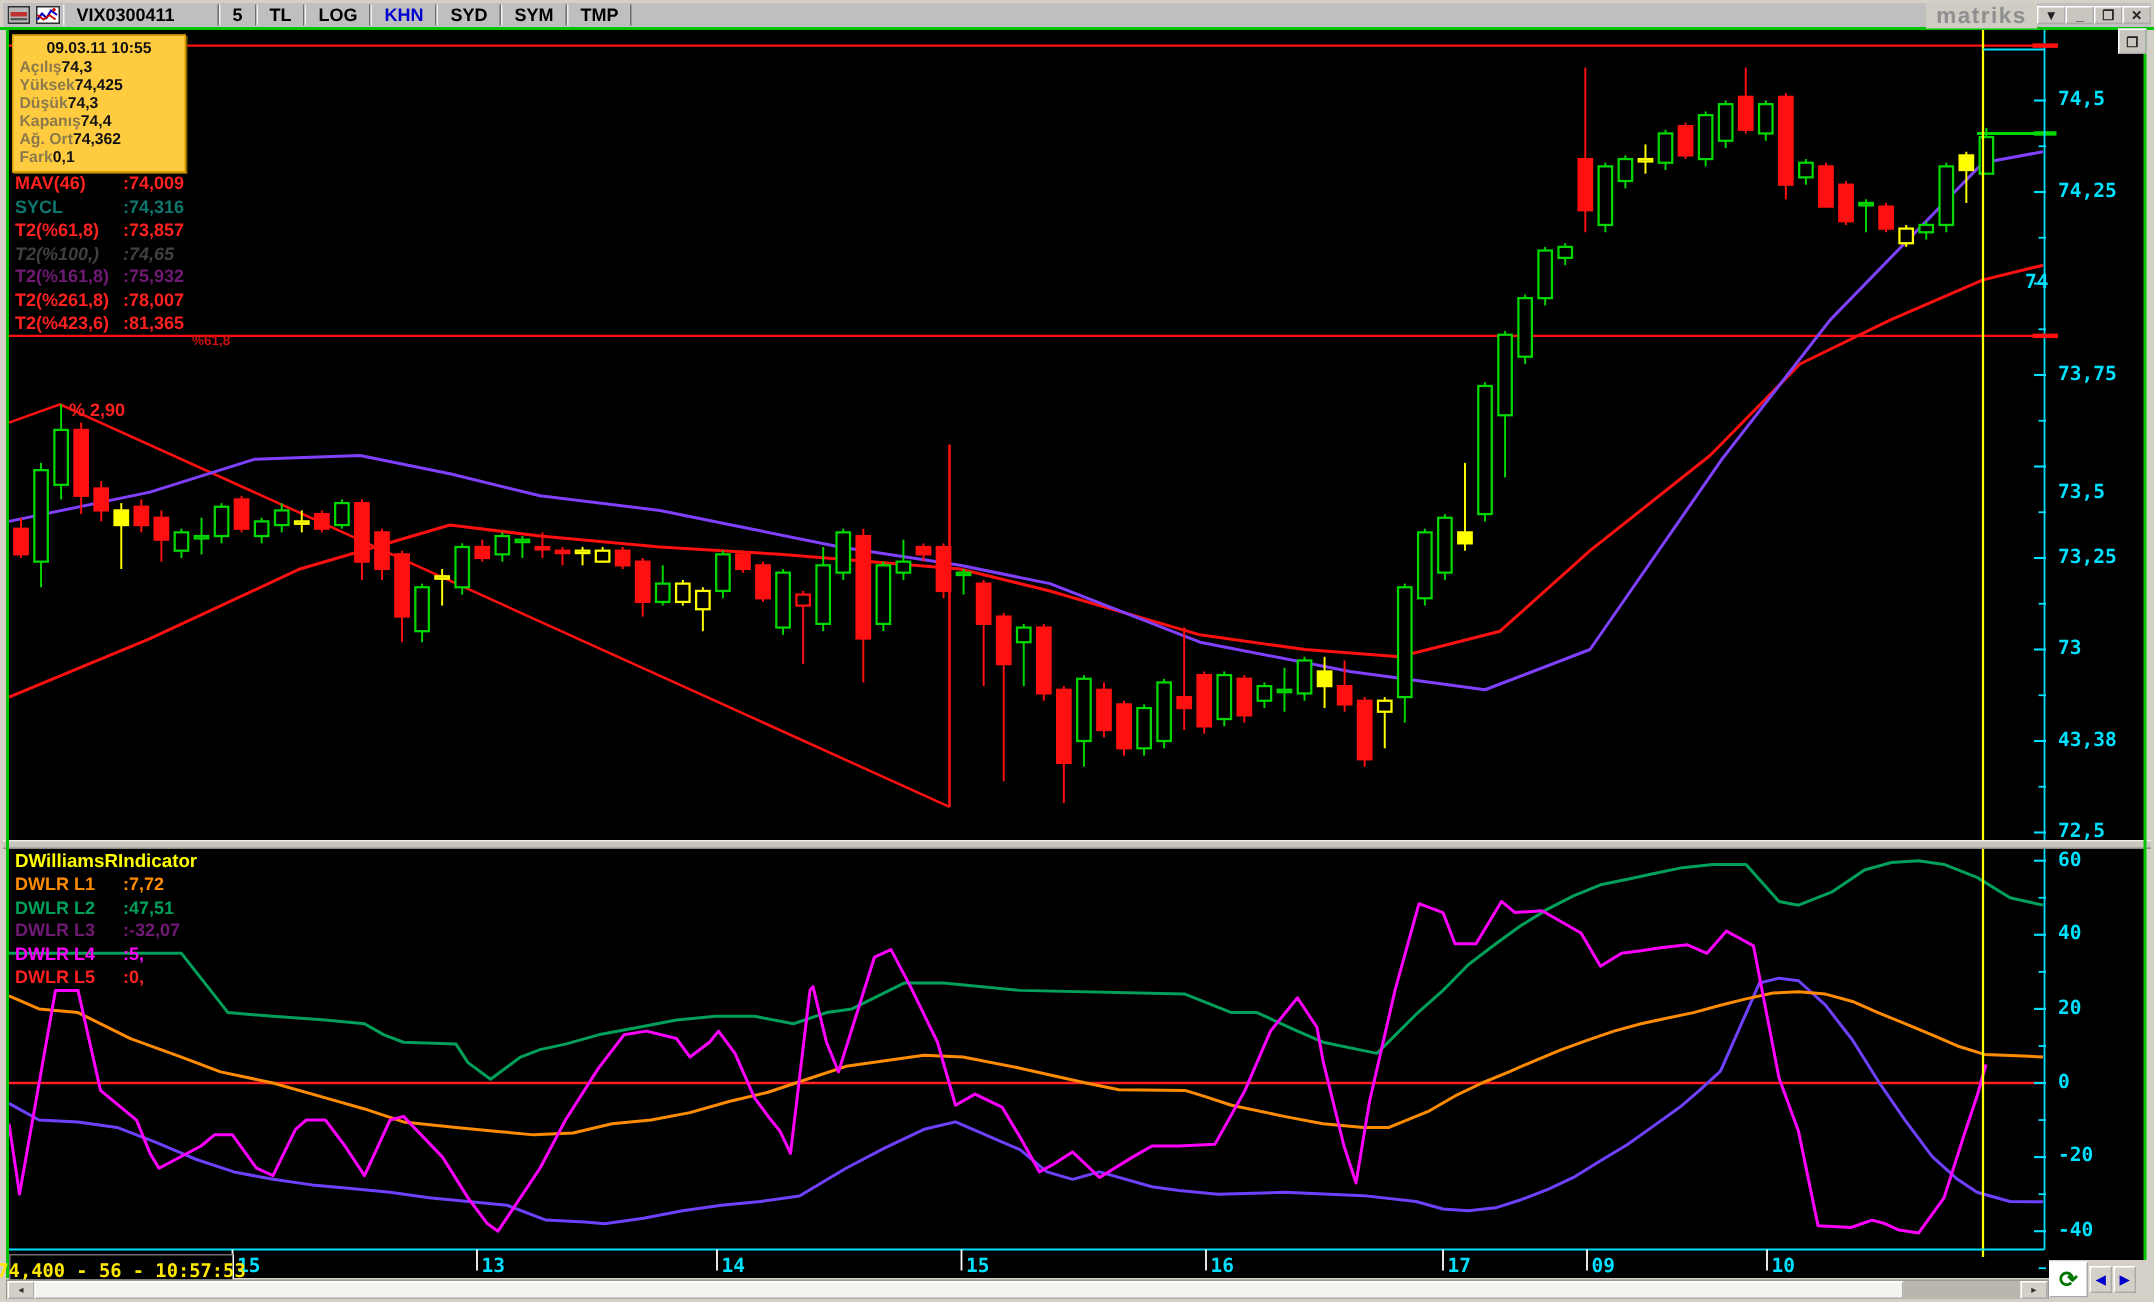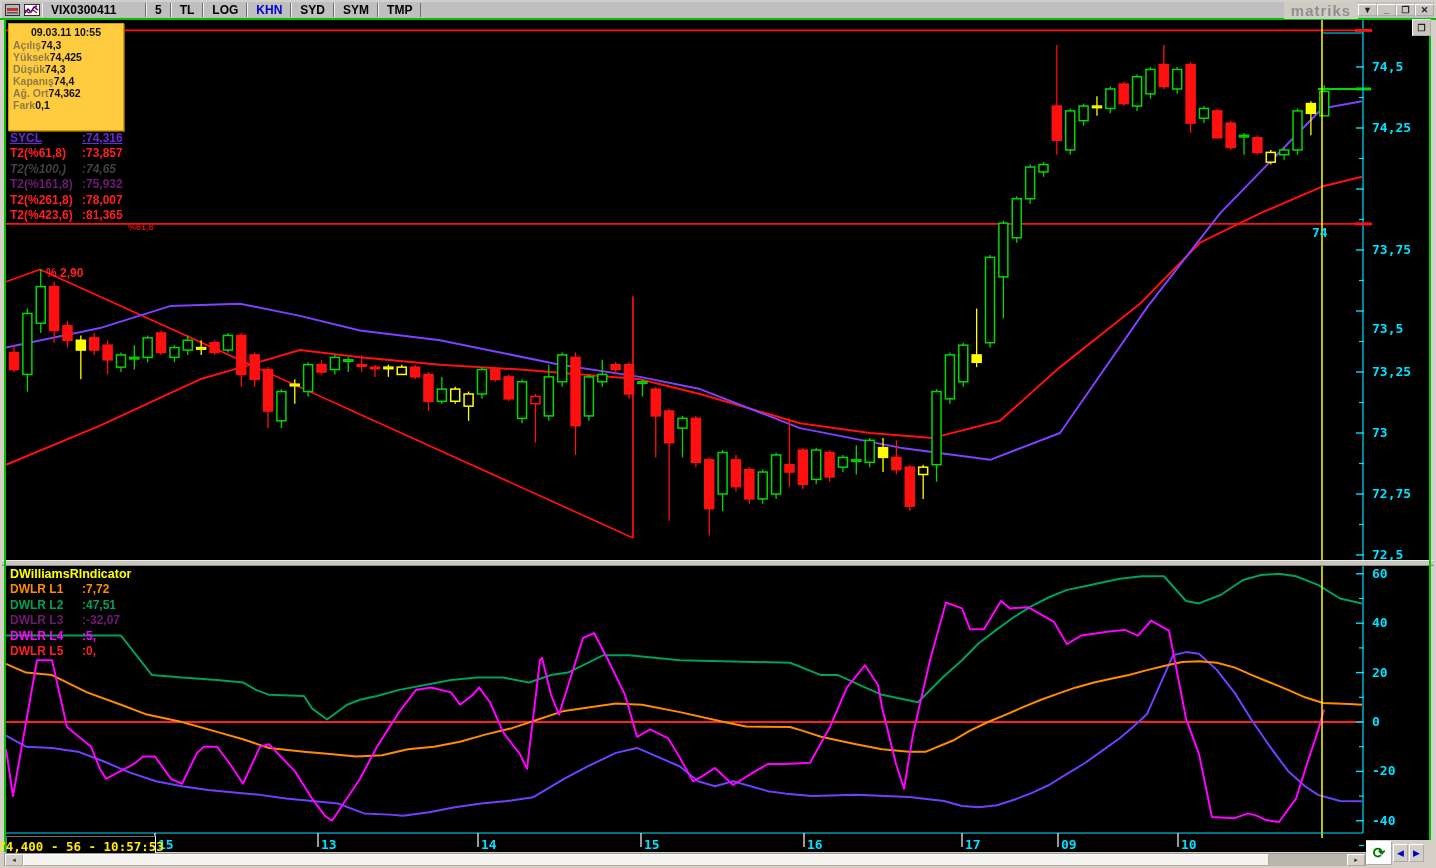--- a/index.html
+++ b/index.html
@@ -21,21 +21,21 @@
   .hline-green{position:absolute;left:0;right:0;top:18px;height:2px;background:#00c400;z-index:4;}
   .vline-green-l{position:absolute;left:4px;top:18px;width:2px;height:834px;background:#00c400;z-index:4;}
   .vline-green-r{position:absolute;left:1429px;top:18px;width:2px;height:834px;background:#00c400;z-index:4;}
   #divider{position:absolute;left:2px;top:560px;width:1432px;height:4px;z-index:3;
            background:#c8c5bc;border-top:1px solid #ecebe5;border-bottom:1px solid #8f8d85;}
   #blackbg{position:absolute;left:6px;top:20px;width:1424px;height:832px;background:#000;z-index:0;}
   #cv{position:absolute;left:0;top:0;z-index:1;}
   
   .ovl{position:absolute;z-index:2;}
   #tooltip{left:8px;top:23px;width:106px;background:#ffcc40;border:1px solid #d89c00;z-index:3;
-           padding:2px 4px 19px 4px;box-shadow:1px 1px 0 #7a5c00;}
+           padding:2px 4px 3px 4px;box-shadow:1px 1px 0 #7a5c00;}
   #tooltip .tt-date{text-align:center;font-size:10.5px;font-weight:bold;color:#111;margin-bottom:1px;}
   .tt-row{display:flex;font-size:10.5px;font-weight:bold;line-height:12px;}
   .tt-label{color:#8c7a4c;}
   .tt-value{color:#111;}
   #upper-inds{left:10px;top:115px;}
   .ind-row{display:flex;font-size:12px;font-weight:bold;line-height:15.5px;white-space:pre;}
   .ind-label{min-width:72px;}
   #lower-inds{left:10px;top:566px;}
   #lp-title{font-size:12.5px;font-weight:bold;color:#ffff00;line-height:16px;}
   .axis-lab{position:absolute;font-family:"DejaVu Sans Mono",monospace;font-weight:bold;font-size:13px;
@@ -398,21 +398,21 @@
         </div>
         <div class="tt-row">
           <span class="tt-label">Fark</span>
           <span class="tt-value">0,1</span>
         </div>
       </div>
   </div>
 
   <div id="upper-inds" class="ovl">
       <div class="ind-row" style="color: rgb(255, 32, 32);"><span class="ind-label">MAV(46)</span><span>:74,009</span></div>
-      <div class="ind-row" style="color: #6d28d9; text-decoration: underline;"><span class="ind-label">SYCL</span><span>:74,316</span></div>
+      <div class="ind-row" style="color: #0f766e;"><span class="ind-label">SYCL</span><span>:74,316</span></div>
       <div class="ind-row" style="color: rgb(255, 32, 32);"><span class="ind-label">T2(%61,8)</span><span>:73,857</span></div>
       <div class="ind-row" style="color: #404040; font-style: italic;"><span class="ind-label">T2(%100,)</span><span>:74,65</span></div>
       <div class="ind-row" style="color: #701a75;"><span class="ind-label">T2(%161,8)</span><span>:75,932</span></div>
       <div class="ind-row" style="color: rgb(255, 32, 32);"><span class="ind-label">T2(%261,8)</span><span>:78,007</span></div>
       <div class="ind-row" style="color: rgb(255, 32, 32);"><span class="ind-label">T2(%423,6)</span><span>:81,365</span></div>
     </div>
   <div id="trend-label" class="ovl">% 2,90</div>
   <div id="hline-label" class="ovl">%61,8</div>
   <div id="lower-inds" class="ovl">
     <div id="lp-title">DWilliamsRIndicator</div>
@@ -421,26 +421,26 @@
         <div class="ind-row" style="color: rgb(0, 160, 90);"><span class="ind-label">DWLR L2</span><span>:47,51</span></div>
         <div class="ind-row" style="color: #701a75;"><span class="ind-label">DWLR L3</span><span>:-32,07</span></div>
         <div class="ind-row" style="color: rgb(255, 0, 255);"><span class="ind-label">DWLR L4</span><span>:5,</span></div>
         <div class="ind-row" style="color: rgb(255, 32, 32);"><span class="ind-label">DWLR L5</span><span>:0,</span></div>
       </div>
   </div>
 
   <div id="labels">
       <div class="axis-lab" style="left: 1372px; top: 59px;">74,5</div>
       <div class="axis-lab" style="left: 1372px; top: 120px;">74,25</div>
-      <div class="axis-lab" style="left: 1312px; top: 181px; margin-top: 44px;">74</div>
+      <div class="axis-lab" style="left: 1350px; top: 181px;">74</div>
       <div class="axis-lab" style="left: 1372px; top: 242px;">73,75</div>
       <div class="axis-lab" style="left: 1372px; top: 303px; margin-top: 18px;">73,5</div>
       <div class="axis-lab" style="left: 1372px; top: 364px;">73,25</div>
       <div class="axis-lab" style="left: 1372px; top: 425px;">73</div>
-      <div class="axis-lab" style="left: 1372px; top: 486px;">72,75</div>
+      <div class="axis-lab" style="left: 1372px; top: 486px;">43,38</div>
       <div class="axis-lab" style="left: 1372px; top: 547px;">72,5</div>
       <div class="axis-lab" style="left: 1372px; top: 565.8px;">60</div>
       <div class="axis-lab" style="left: 1372px; top: 615.2px;">40</div>
       <div class="axis-lab" style="left: 1372px; top: 664.6px;">20</div>
       <div class="axis-lab" style="left: 1372px; top: 714px;">0</div>
       <div class="axis-lab" style="left: 1372px; top: 763.4px;">-20</div>
       <div class="axis-lab" style="left: 1372px; top: 812.8px;">-40</div>
       <div class="axis-lab" style="left: 158px; top: 837px;">15</div>
       <div class="axis-lab" style="left: 321px; top: 837px;">13</div>
       <div class="axis-lab" style="left: 481px; top: 837px;">14</div>

